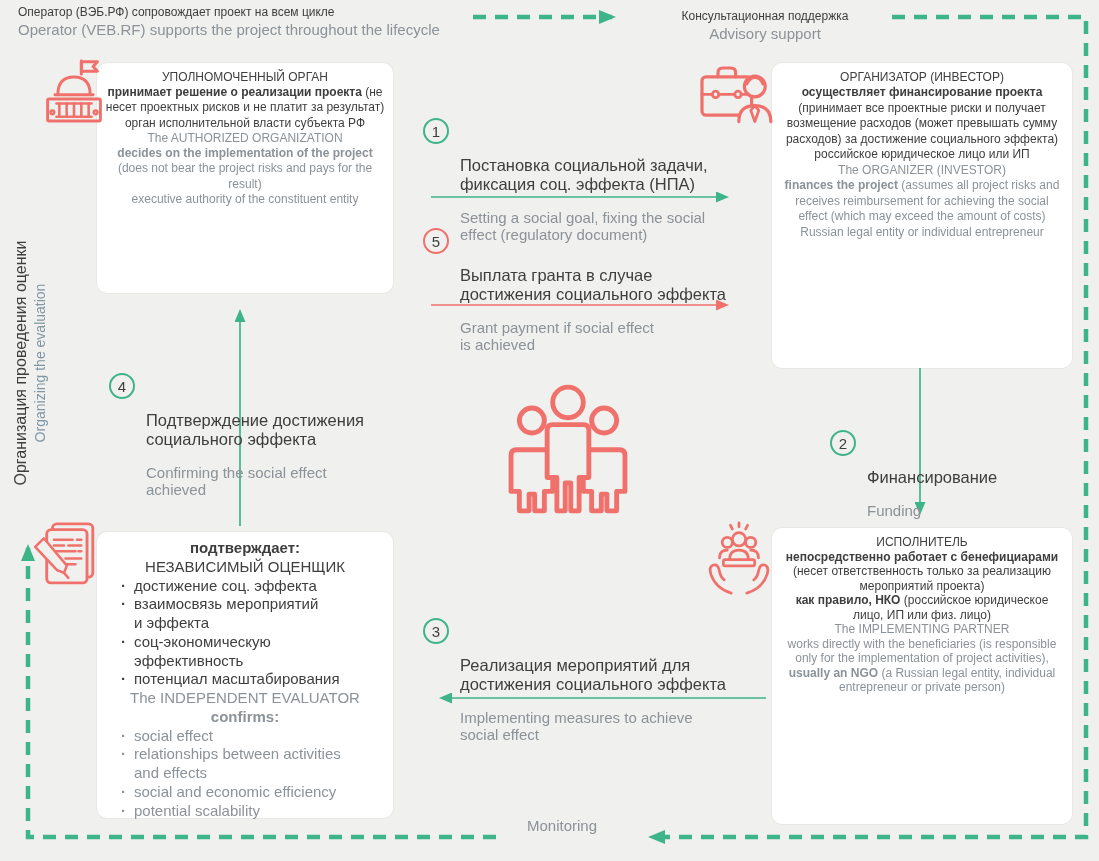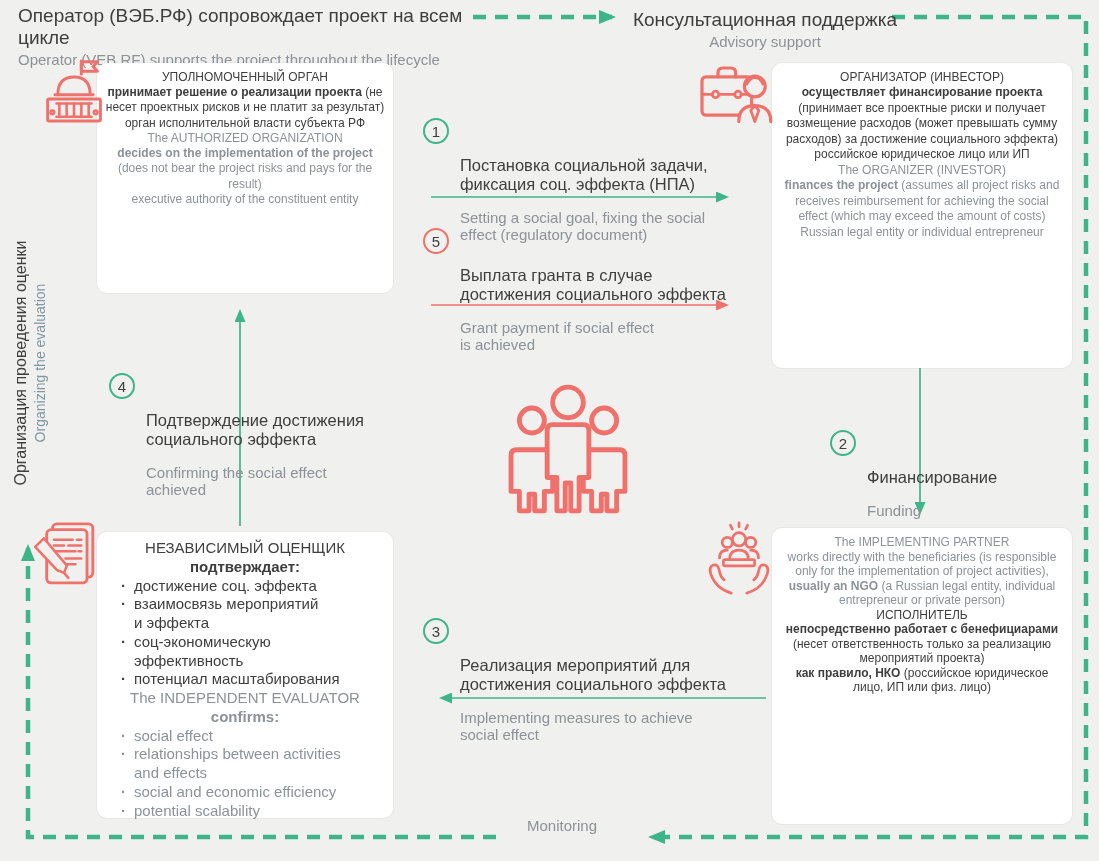--- a/index.html
+++ b/index.html
@@ -6,21 +6,21 @@
   body{font-family:"Liberation Sans","DejaVu Sans",sans-serif;}
   .page{position:relative;width:1099px;height:861px;background:var(--bg);overflow:hidden;}
   .dark{color:var(--dark);}
   .gray{color:var(--gray);}
   .b, .b span{font-weight:bold;}
   svg{display:block;}
   .overlay{position:absolute;left:0;top:0;pointer-events:none;}
 
   
   .hdr-left{position:absolute;left:18px;top:5px;width:460px;}
-  .hdr-ru{font-size:19px;color:var(--dark);}
+  .hdr-ru{font-size:12px;color:var(--dark);}
   .hdr-en{font-size:15px;color:var(--gray);margin-top:2px;}
   .hdr-advisory{position:absolute;left:615px;top:9px;width:300px;text-align:center;}
   .hdr-monitoring{position:absolute;left:462px;top:813px;width:200px;text-align:center;}
   .hdr-monitoring .hdr-en{margin-top:4px;}
 
   
   .side-label{position:absolute;left:-140px;top:345px;width:340px;transform:rotate(-90deg);text-align:center;}
   .side-ru{font-size:16px;color:var(--dark);}
   .side-en{font-size:14px;color:var(--grayblue);margin-top:2px;}
 
@@ -131,48 +131,48 @@
   <div class="box" id="box-organizer">
     <div class="box-text dark"><span>ОРГАНИЗАТОР (ИНВЕСТОР)
 </span><span class="b">осуществляет финансирование проекта</span><span> (принимает все проектные риски и получает возмещение расходов (может превышать сумму расходов) за достижение социального эффекта)
 российское юридическое лицо или ИП</span></div>
     <div class="box-text gray"><span>The ORGANIZER (INVESTOR)
 </span><span class="b">finances the project</span><span> (assumes all project risks and receives reimbursement for achieving the social effect (which may exceed the amount of costs)
 Russian legal entity or individual entrepreneur</span></div>
   </div>
 
   <div class="box" id="box-evaluator">
+    <div class="dark b">подтверждает:</div>
     <div class="dark">НЕЗАВИСИМЫЙ ОЦЕНЩИК</div>
-    <div class="dark b">подтверждает:</div>
     <ul class="dark">
         <li>достижение соц. эффекта</li>
         <li>взаимосвязь мероприятий
 и эффекта</li>
         <li>соц-экономическую
 эффективность</li>
         <li>потенциал масштабирования</li>
       </ul>
     <div class="gray">The INDEPENDENT EVALUATOR</div>
     <div class="gray b">confirms:</div>
     <ul class="gray">
         <li>social effect</li>
         <li>relationships between activities
 and effects</li>
         <li>social and economic efficiency</li>
         <li>potential scalability</li>
       </ul>
   </div>
 
   <div class="box" id="box-implementer">
+    <div class="box-text dark"><span>ИСПОЛНИТЕЛЬ
+</span><span class="b">непосредственно работает с бенефициарами</span><span> (несет ответственность только за реализацию мероприятий проекта)
+</span><span class="b">как правило, НКО</span><span> (российское юридическое лицо, ИП или физ. лицо)</span></div>
     <div class="box-text gray"><span>The IMPLEMENTING PARTNER
 works directly with the beneficiaries (is responsible only for the implementation of project activities),
 </span><span class="b">usually an NGO</span><span> (a Russian legal entity, individual entrepreneur or private person)</span></div>
-    <div class="box-text dark"><span>ИСПОЛНИТЕЛЬ
-</span><span class="b">непосредственно работает с бенефициарами</span><span> (несет ответственность только за реализацию мероприятий проекта)
-</span><span class="b">как правило, НКО</span><span> (российское юридическое лицо, ИП или физ. лицо)</span></div>
   </div>
 
   <div class="step" id="step-1">
     <div class="step-circle">1</div>
     <div>
       <div class="step-ru">Постановка социальной задачи,
 фиксация соц. эффекта (НПА)</div>
       <div class="step-en">Setting a social goal, fixing the social
 effect (regulatory document)</div>
     </div>

